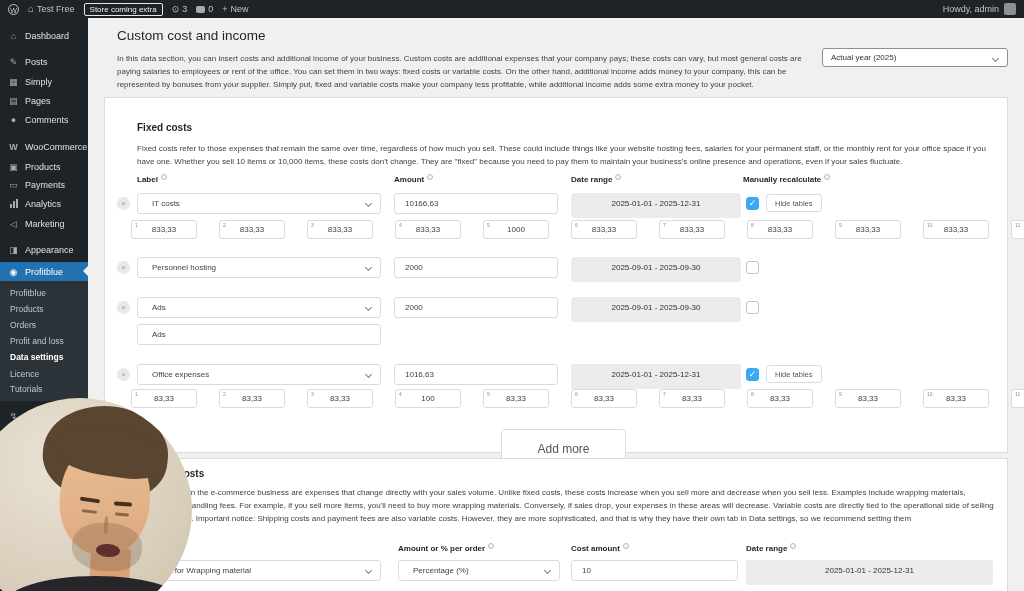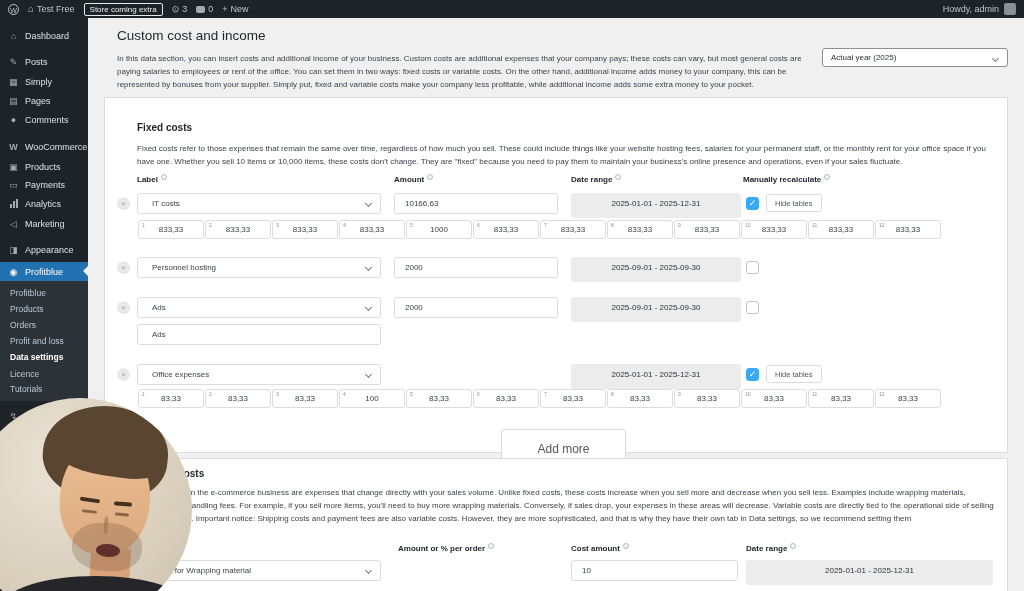--- a/index.html
+++ b/index.html
@@ -58,21 +58,21 @@
        border-radius:3px;box-sizing:border-box;font-size:8px;color:#3c434a;line-height:19px;padding-left:14px;}
   .amt{position:absolute;left:289px;width:164px;height:21px;border:1px solid #dcdcde;border-radius:3px;
        box-sizing:border-box;font-size:8px;color:#3c434a;padding:0 0 0 10px;font-family:inherit;background:#fff;}
   .drange{position:absolute;left:466px;width:170px;height:25px;background:#ececec;border-radius:3px;
           font-size:8px;color:#2c3338;line-height:21px;text-align:center;}
   .cb{position:absolute;left:641px;top:4px;width:13px;height:13px;border-radius:3px;border:1px solid #c3c4c7;
       background:#fff;box-sizing:border-box;font-size:9px;line-height:11px;text-align:center;color:#fff;}
   .cb.on{background:#3aa9f4;border-color:#3aa9f4;}
   .hidebtn{position:absolute;left:661px;top:1px;height:18px;padding:0 8px;background:#fff;border:1px solid #dcdcde;
            border-radius:3px;font-size:7.5px;color:#50575e;font-family:inherit;}
-  .months{position:absolute;left:33px;width:869px;display:flex;gap:1px;}
+  .months{position:absolute;left:26px;width:869px;display:flex;gap:22px;}
   .mcell{position:relative;width:66px;height:19px;border:1px solid #dcdcde;border-radius:3px;
          box-sizing:border-box;background:#fff;flex:none;}
   .mnum{position:absolute;top:1px;left:3px;font-size:5px;color:#8c8f94;}
   .mval{display:block;text-align:center;font-size:8px;color:#3c434a;line-height:17px;}
   .adsinput{position:absolute;left:32px;top:226px;width:244px;height:21px;border:1px solid #dcdcde;border-radius:3px;
             box-sizing:border-box;font-size:8px;color:#3c434a;padding:0 0 0 14px;font-family:inherit;background:#fff;}
   .addmore{position:absolute;left:396px;top:331px;width:125px;height:39px;background:#fff;border:1px solid #dcdcde;
            border-radius:3px;font-size:12px;color:#50575e;font-family:inherit;}
   .vsel2{left:293px;width:162px;}
   .vamt{left:466px;width:167px;}
@@ -305,20 +305,21 @@
       <div class="sel"><span>Ads</span><i class="chev"></i></div>
       <input class="amt" value="2000" style="">
       <div class="drange">2025-09-01 - 2025-09-30</div>
       <span class="cb"></span>
     </div>
     <input class="adsinput" value="Ads" style="">
 
     <div class="frow" style="top:266px">
       <span class="rowrm">×</span>
       <div class="sel"><span>Office expenses</span><i class="chev"></i></div>
+      <input class="amt" value="1016,63" style="">
       <div class="drange">2025-01-01 - 2025-12-31</div>
       <span class="cb on">✓</span>
       <button class="hidebtn">Hide tables</button>
     </div>
 
     <div class="months" style="top:291px">
       <div class="mcell">
           <span class="mnum">1</span>
           <span class="mval">83,33</span>
         </div>
@@ -374,20 +375,21 @@
   <div class="card card2">
     <div class="h2" style="top:9px">Variable costs</div>
     <div class="desc" style="top:27px">Variable costs in the e-commerce business are expenses that change directly with your sales volume. Unlike fixed costs, these costs increase when you sell more and decrease when you sell less. Examples include wrapping materials, packaging, or handling fees. For example, if you sell more items, you'll need to buy more wrapping materials. Conversely, if sales drop, your expenses in these areas will decrease. Variable costs are directly tied to the operational side of selling products online. Important notice: Shipping costs and payment fees are also variable costs. However, they are more sophisticated, and that is why they have their own tab in Data settings, so we recommend setting them</div>
 
     <div class="colhead" style="left:293px;top:84px"><span>Amount or % per order</span><span class="info"></span></div>
     <div class="colhead" style="left:466px;top:84px"><span>Cost amount</span><span class="info"></span></div>
     <div class="colhead" style="left:641px;top:84px"><span>Date range</span><span class="info"></span></div>
 
     <div class="frow" style="top:101px">
       <div class="sel"><span>Costs for Wrapping material</span><i class="chev"></i></div>
+      <div class="sel vsel2"><span>Percentage (%)</span><i class="chev"></i></div>
       <input class="amt vamt" value="10" style="">
       <div class="drange vdrange">2025-01-01 - 2025-12-31</div>
     </div>
   </div>
 
   <div class="webcam">
     <div class="wc-hair"></div>
     <div class="wc-neck"></div>
     <div class="wc-face"></div>
     <div class="wc-fringe"></div>

